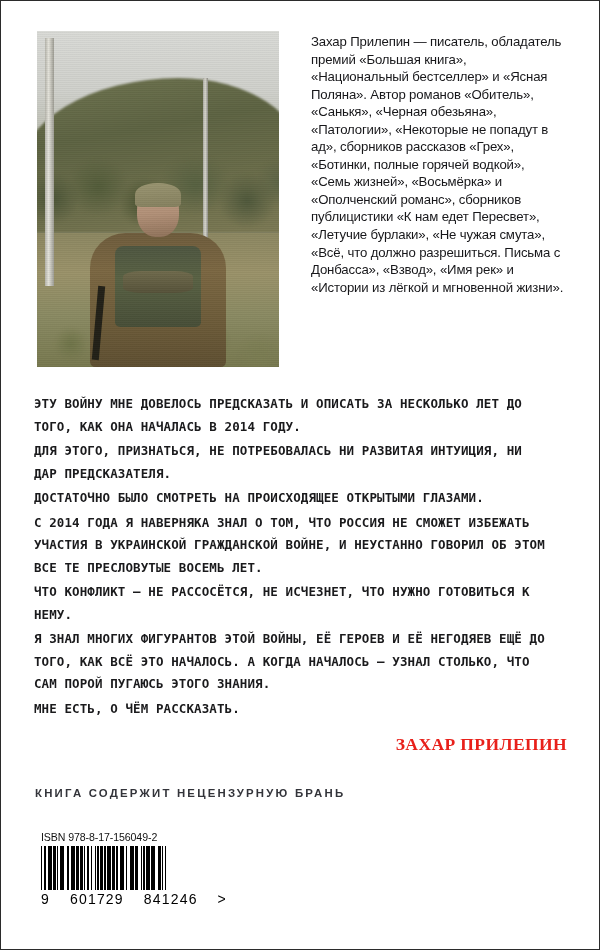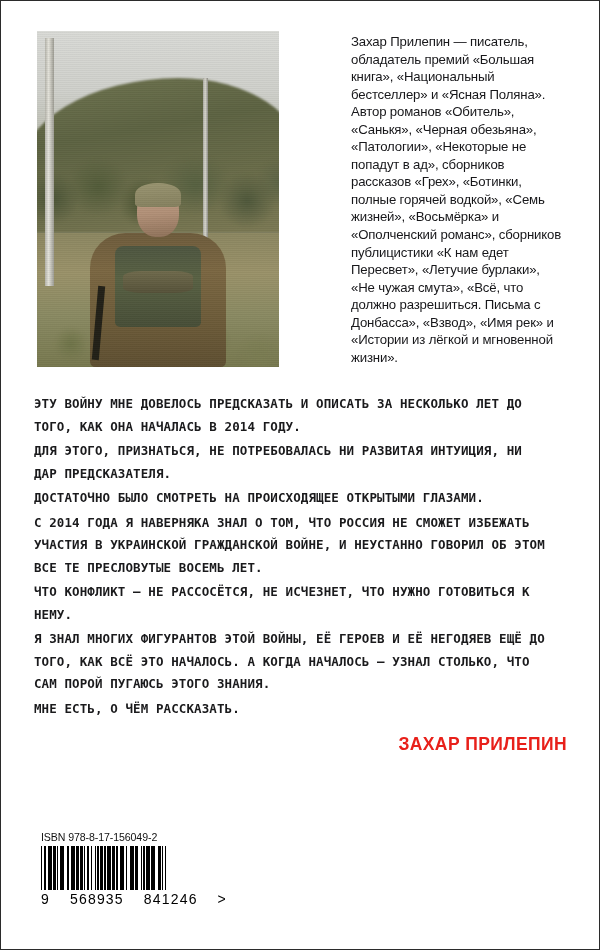--- a/index.html
+++ b/index.html
@@ -122,21 +122,20 @@
   }
 
   .bio {
     flex: 1 1 auto;
     padding-top: 2px;
     font-size: 13.2px;
     line-height: 1.33;
     color: #17171a;
     text-align: left;
     letter-spacing: -0.15px;
-    margin-left: 40px;
   }
 
   
   .quote-block {
     position: absolute;
     left: 33px;
     top: 392px;
     right: 30px;
   }
   .quote-p {
@@ -152,21 +151,21 @@
     transform: scaleX(0.955);
     transform-origin: left center;
   }
 
   .signature {
     position: absolute;
     left: 33px;
     right: 32px;
     top: 733px;
     text-align: right;
-    font-family: Liberation Sans, sans-serif;
+    font-family: Liberation Serif, serif;
     font-weight: 700;
     font-size: 17.5px;
     letter-spacing: 0.4px;
     text-transform: uppercase;
     color: #e8201a;
   }
 
   .censor-note {
     position: absolute;
     left: 34px;
@@ -249,20 +248,21 @@
     <p class="quote-p">Для этого, признаться, не потребовалась ни развитая интуиция, ни дар предсказателя.</p>
     <p class="quote-p">Достаточно было смотреть на происходящее открытыми глазами.</p>
     <p class="quote-p">С 2014 года я наверняка знал о том, что Россия не сможет избежать участия в украинской гражданской войне, и неустанно говорил об этом все те пресловутые восемь лет.</p>
     <p class="quote-p">Что конфликт — не рассосётся, не исчезнет, что нужно готовиться к нему.</p>
     <p class="quote-p">Я знал многих фигурантов этой войны, её героев и её негодяев ещё до того, как всё это началось. А когда началось — узнал столько, что сам порой пугаюсь этого знания.</p>
     <p class="quote-p">Мне есть, о чём рассказать.</p>
   </div>
 
   <div class="signature">Захар Прилепин</div>
 
+  <div class="censor-note">Книга содержит нецензурную брань</div>
 
   <div class="barcode-area">
     <div class="isbn-text">ISBN 978-8-17-156049-2</div>
     <div class="barcode-bars">
         <i style="width: 1.35px;"></i>
         <i class="sp" style="width: 1.35px;"></i>
         <i style="width: 1.35px;"></i>
         <i style="width: 1.35px;"></i>
         <i class="sp" style="width: 1.35px;"></i>
         <i style="width: 4.05px;"></i>
@@ -319,19 +319,19 @@
         <i style="width: 4.05px;"></i>
         <i class="sp" style="width: 2.7px;"></i>
         <i style="width: 2.7px;"></i>
         <i class="sp" style="width: 1.35px;"></i>
         <i style="width: 1.35px;"></i>
         <i class="sp" style="width: 1.35px;"></i>
         <i style="width: 1.35px;"></i>
       </div>
     <div class="barcode-digits">
       <span>9</span>
-      <span>568935</span>
+      <span>601729</span>
       <span>841246</span>
       <span>&gt;</span>
     </div>
   </div>
 
 </div>
 
 </body></html>

